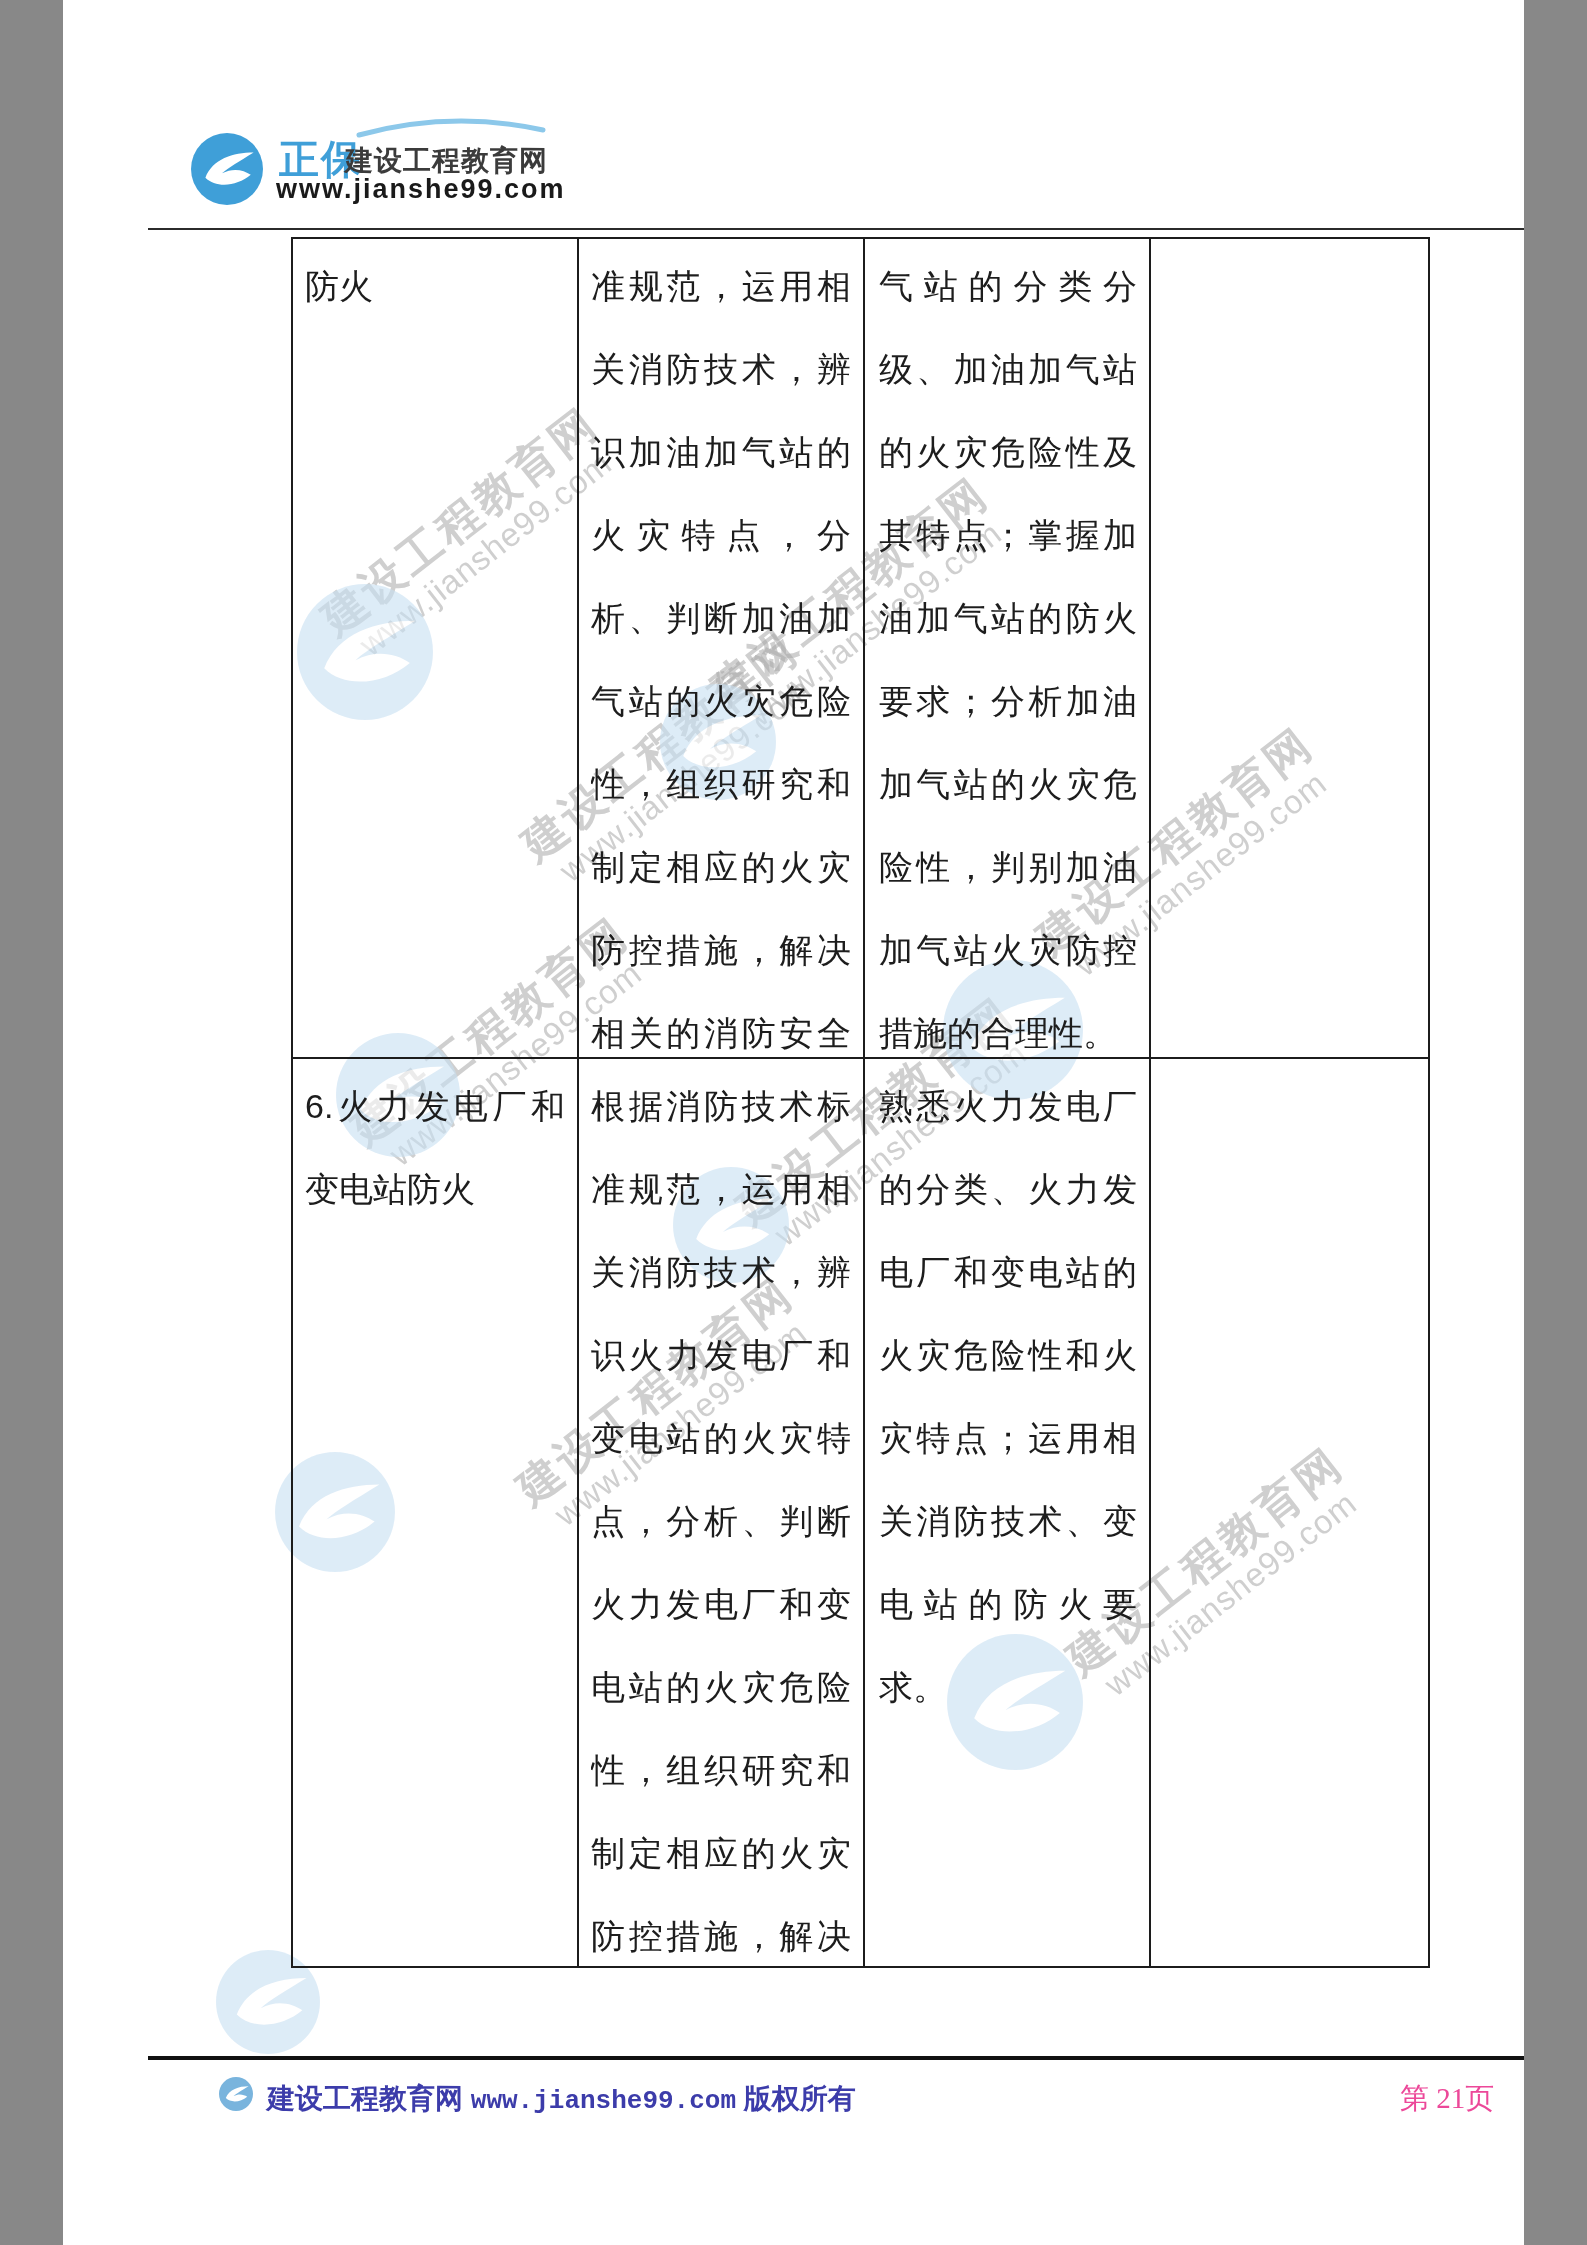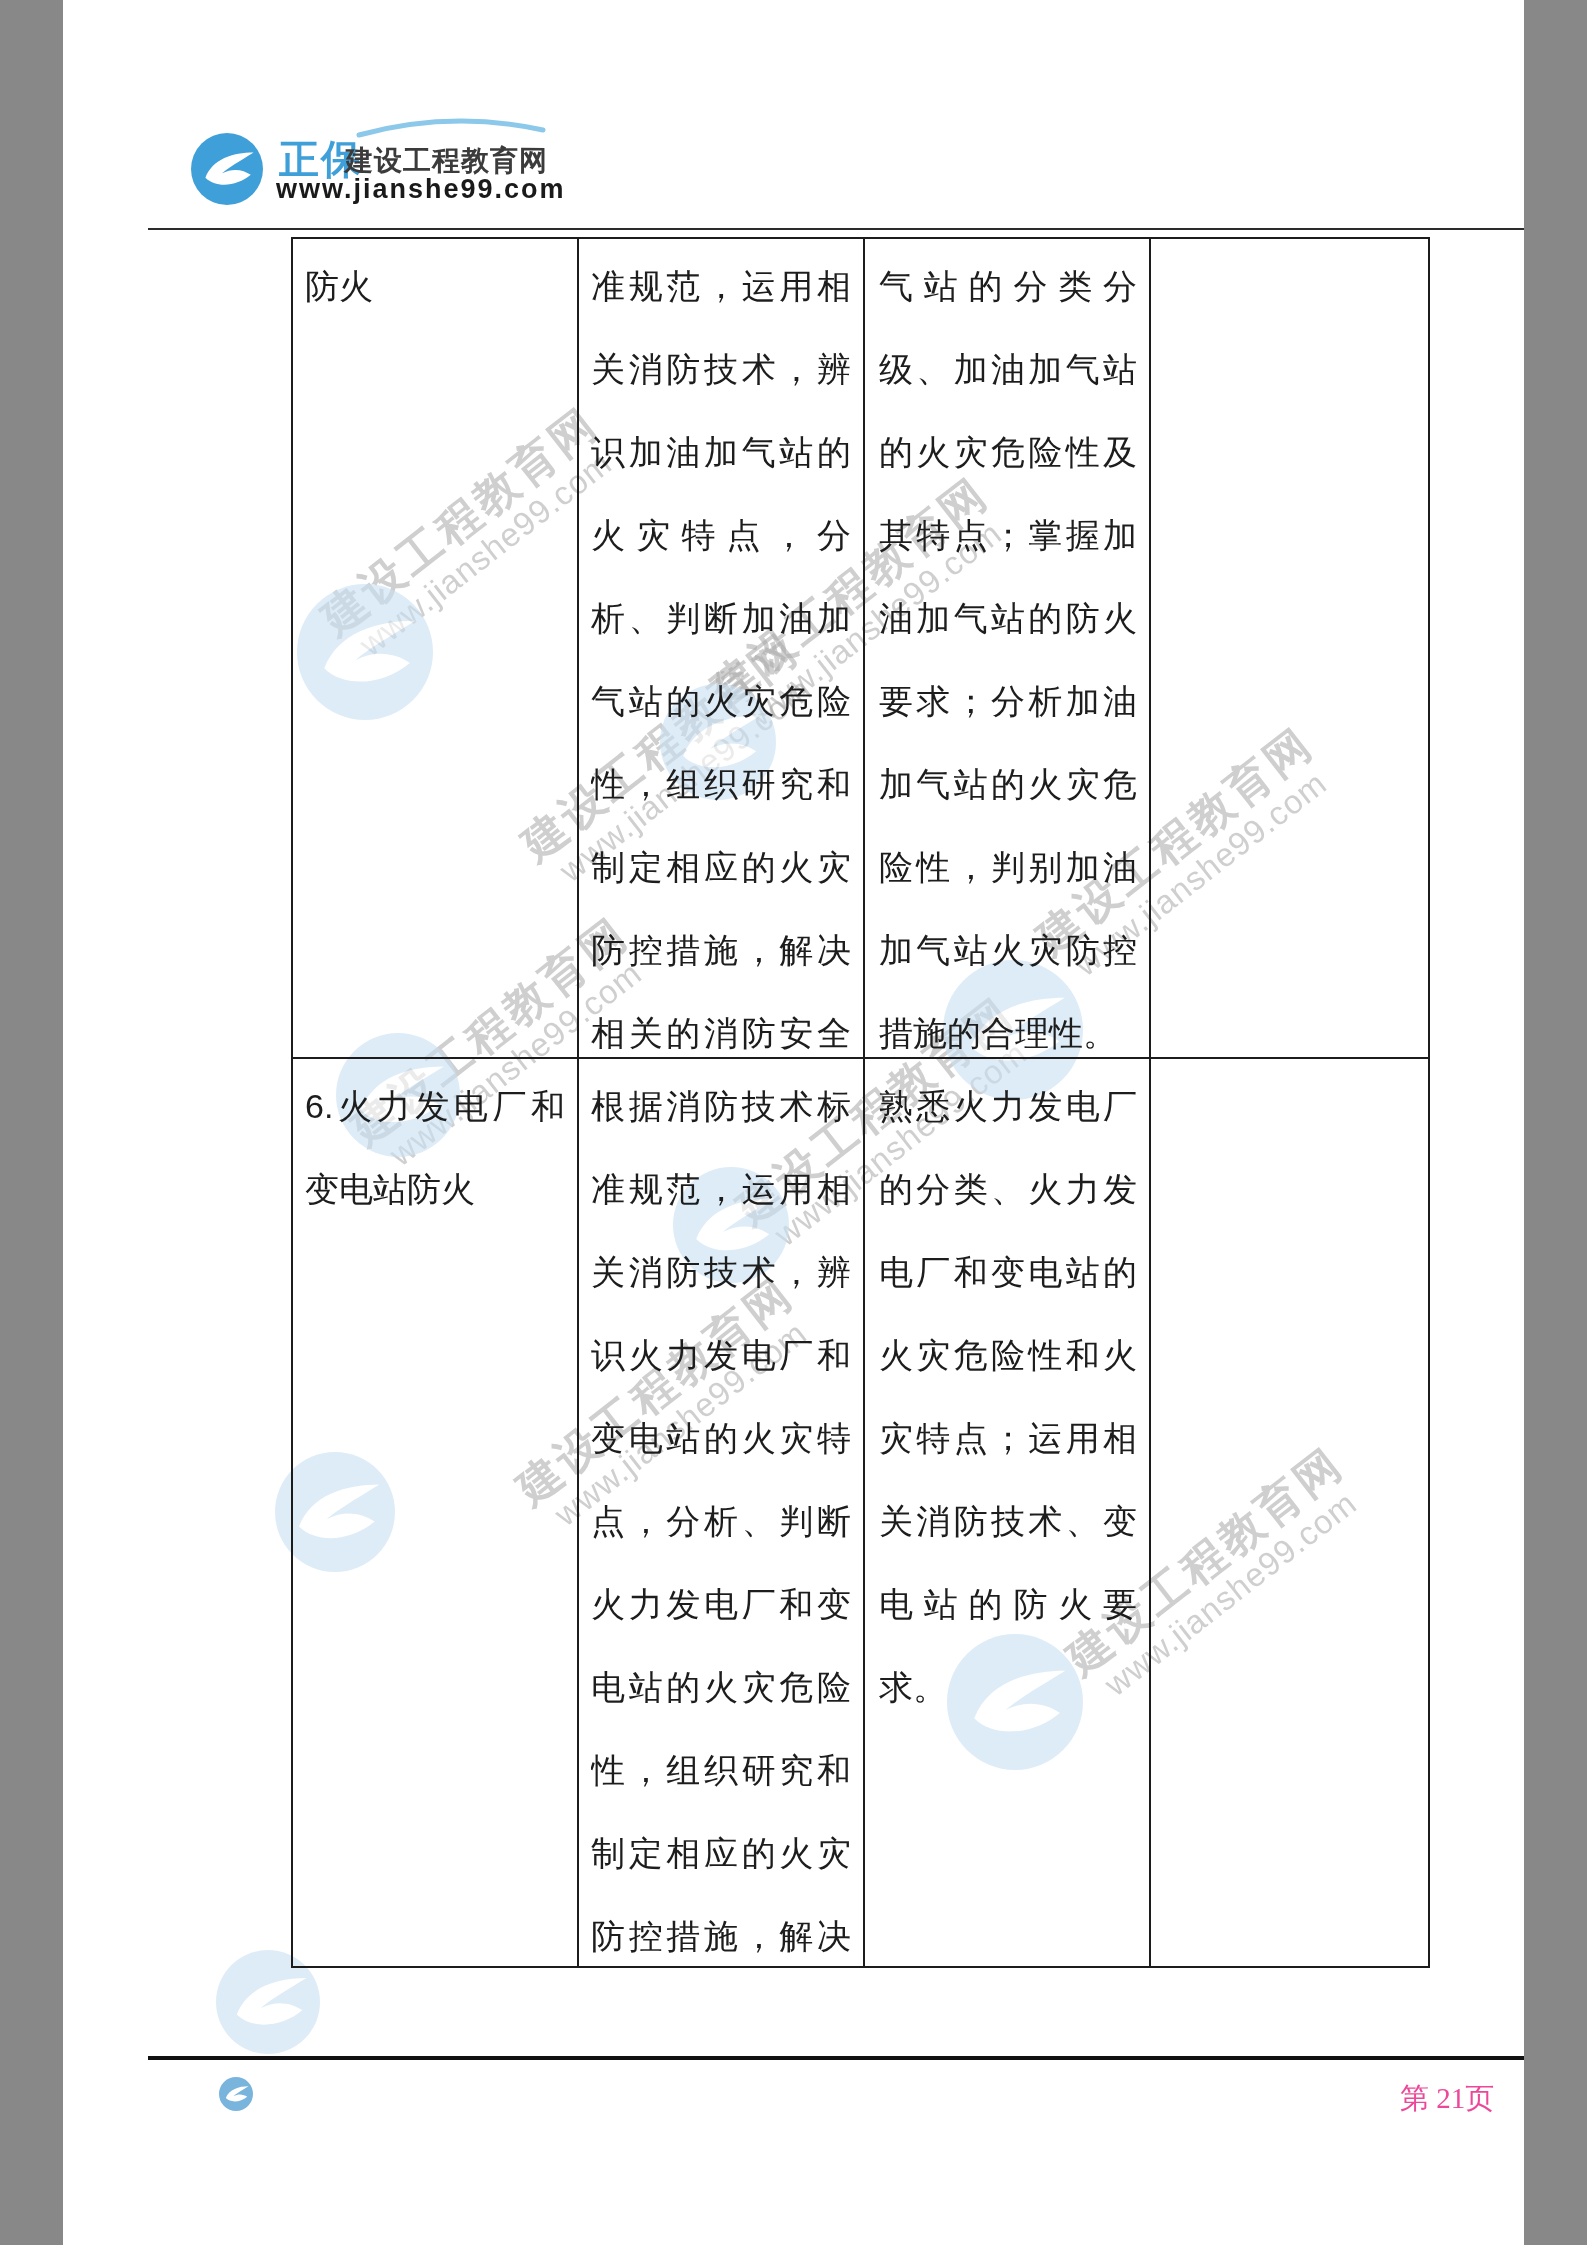--- a/index.html
+++ b/index.html
@@ -190,15 +190,16 @@
     </tr>
   </tbody>
     </table>
 
   <div class="footer-rule"></div>
   <div class="footer-logo">
     <svg viewBox="0 0 100 100">
         <use href="#zb-swoosh"></use>
       </svg>
   </div>
+  <div class="footer-line"><span>建设工程教育网</span> <span class="url">www.jianshe99.com</span> <span>版权所有</span></div>
   <div class="page-num">第 21页</div>
 
 </div>
 
 </body></html>

